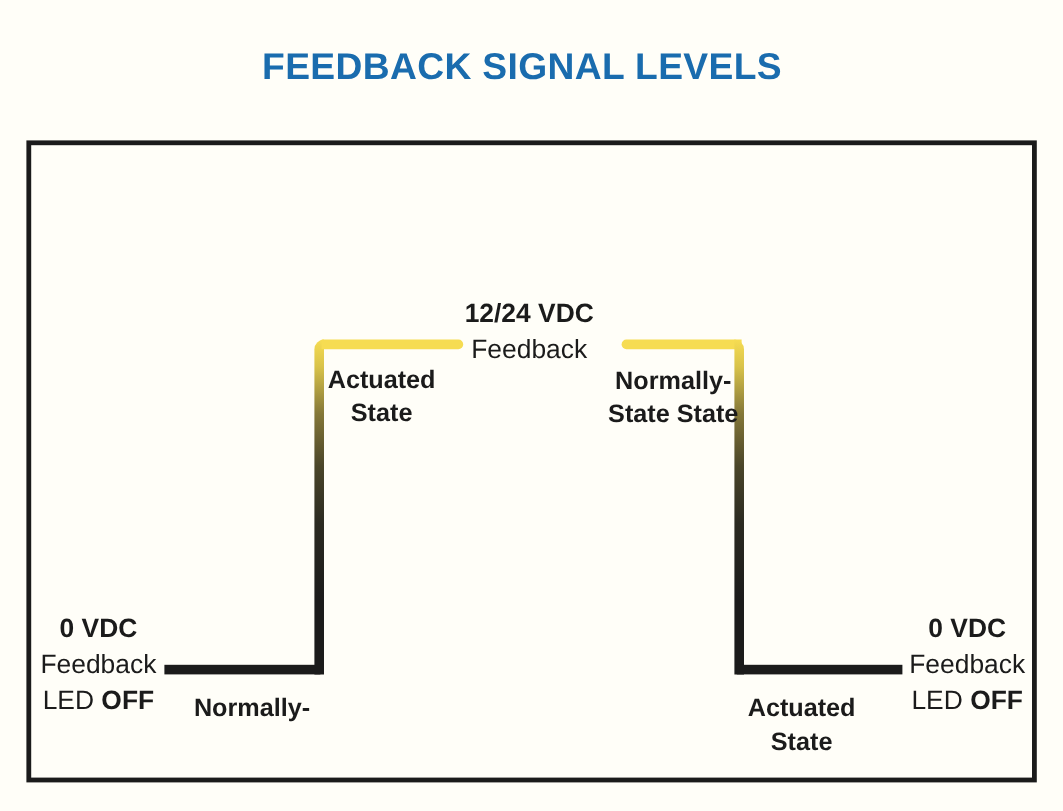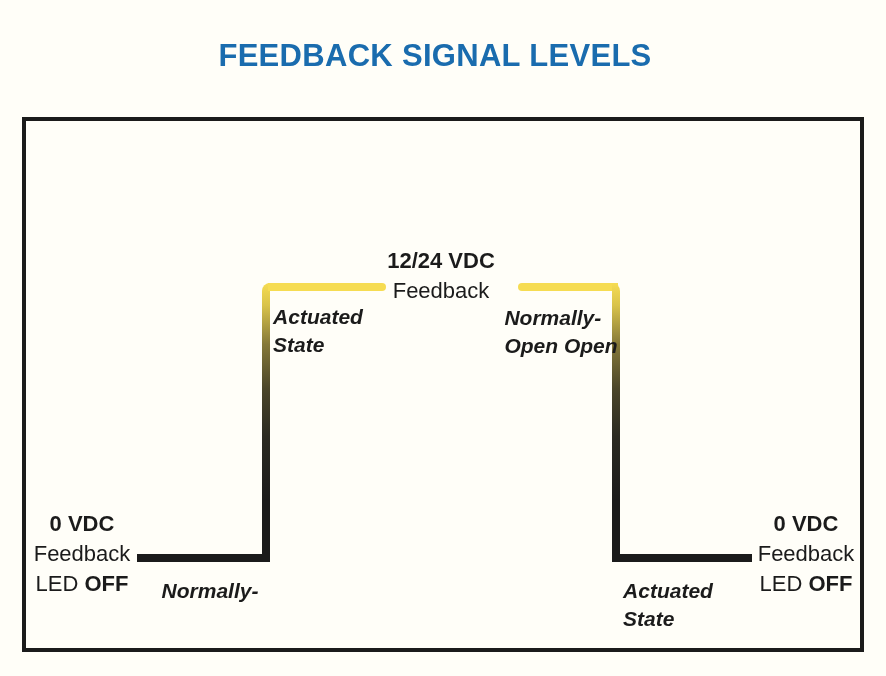--- a/index.html
+++ b/index.html
@@ -77,23 +77,22 @@
   }
   .lbl .b { font-weight: 700; }
   .lbl-low-left  { left: 82px;  top: 509px; }
   .lbl-center    { left: 441px; top: 246px; }
   .lbl-low-right { left: 806px; top: 509px; }
 
   
   .state {
     position: absolute;
     transform: translateX(-50%);
-    text-align: left;
+    text-align: center;
     white-space: nowrap;
-    font-style: italic;
     font-weight: 600;
     font-size: 21px;
     line-height: 28px;
   }
   .state-actuated-left   { left: 318px; top: 303px; }
   .state-normally-open   { left: 561px; top: 304px; }
   .state-normally-closed { left: 210px; top: 577px; }
   .state-actuated-right  { left: 668px; top: 577px; }
 </style>
 </head>
@@ -129,21 +128,21 @@
     <div><span>LED</span> <span class="b">OFF</span></div>
   </div>
 
   <div class="state state-actuated-left">
     <div>Actuated</div>
     <div>State</div>
   </div>
 
   <div class="state state-normally-open">
     <div>Normally-</div>
-    <div>Open Open</div>
+    <div>State State</div>
   </div>
 
   <div class="state state-normally-closed">
     <div>Normally-</div>
   </div>
 
   <div class="state state-actuated-right">
     <div>Actuated</div>
     <div>State</div>
   </div>

